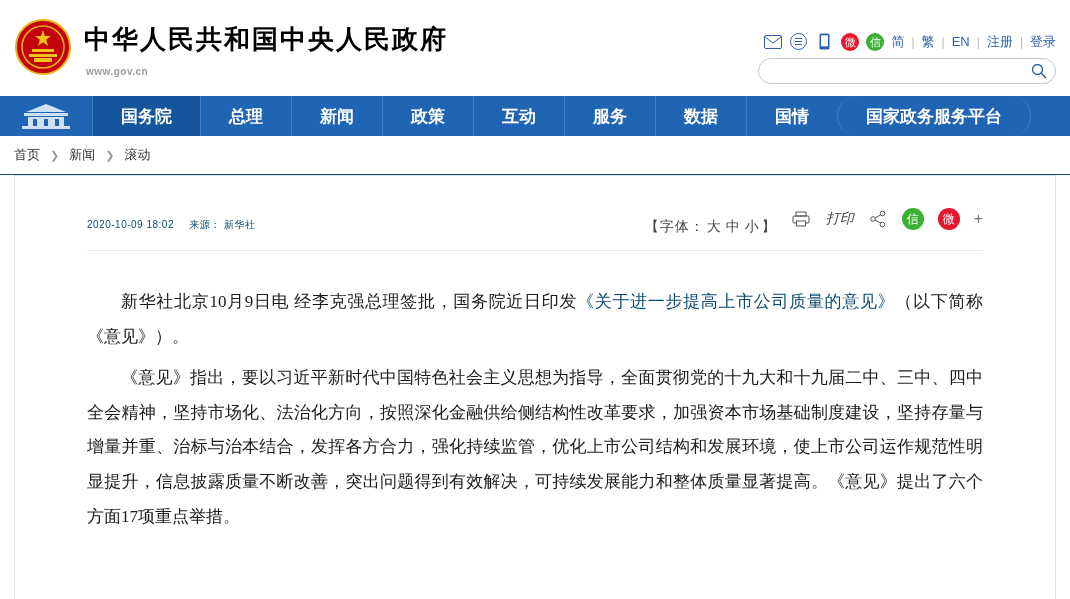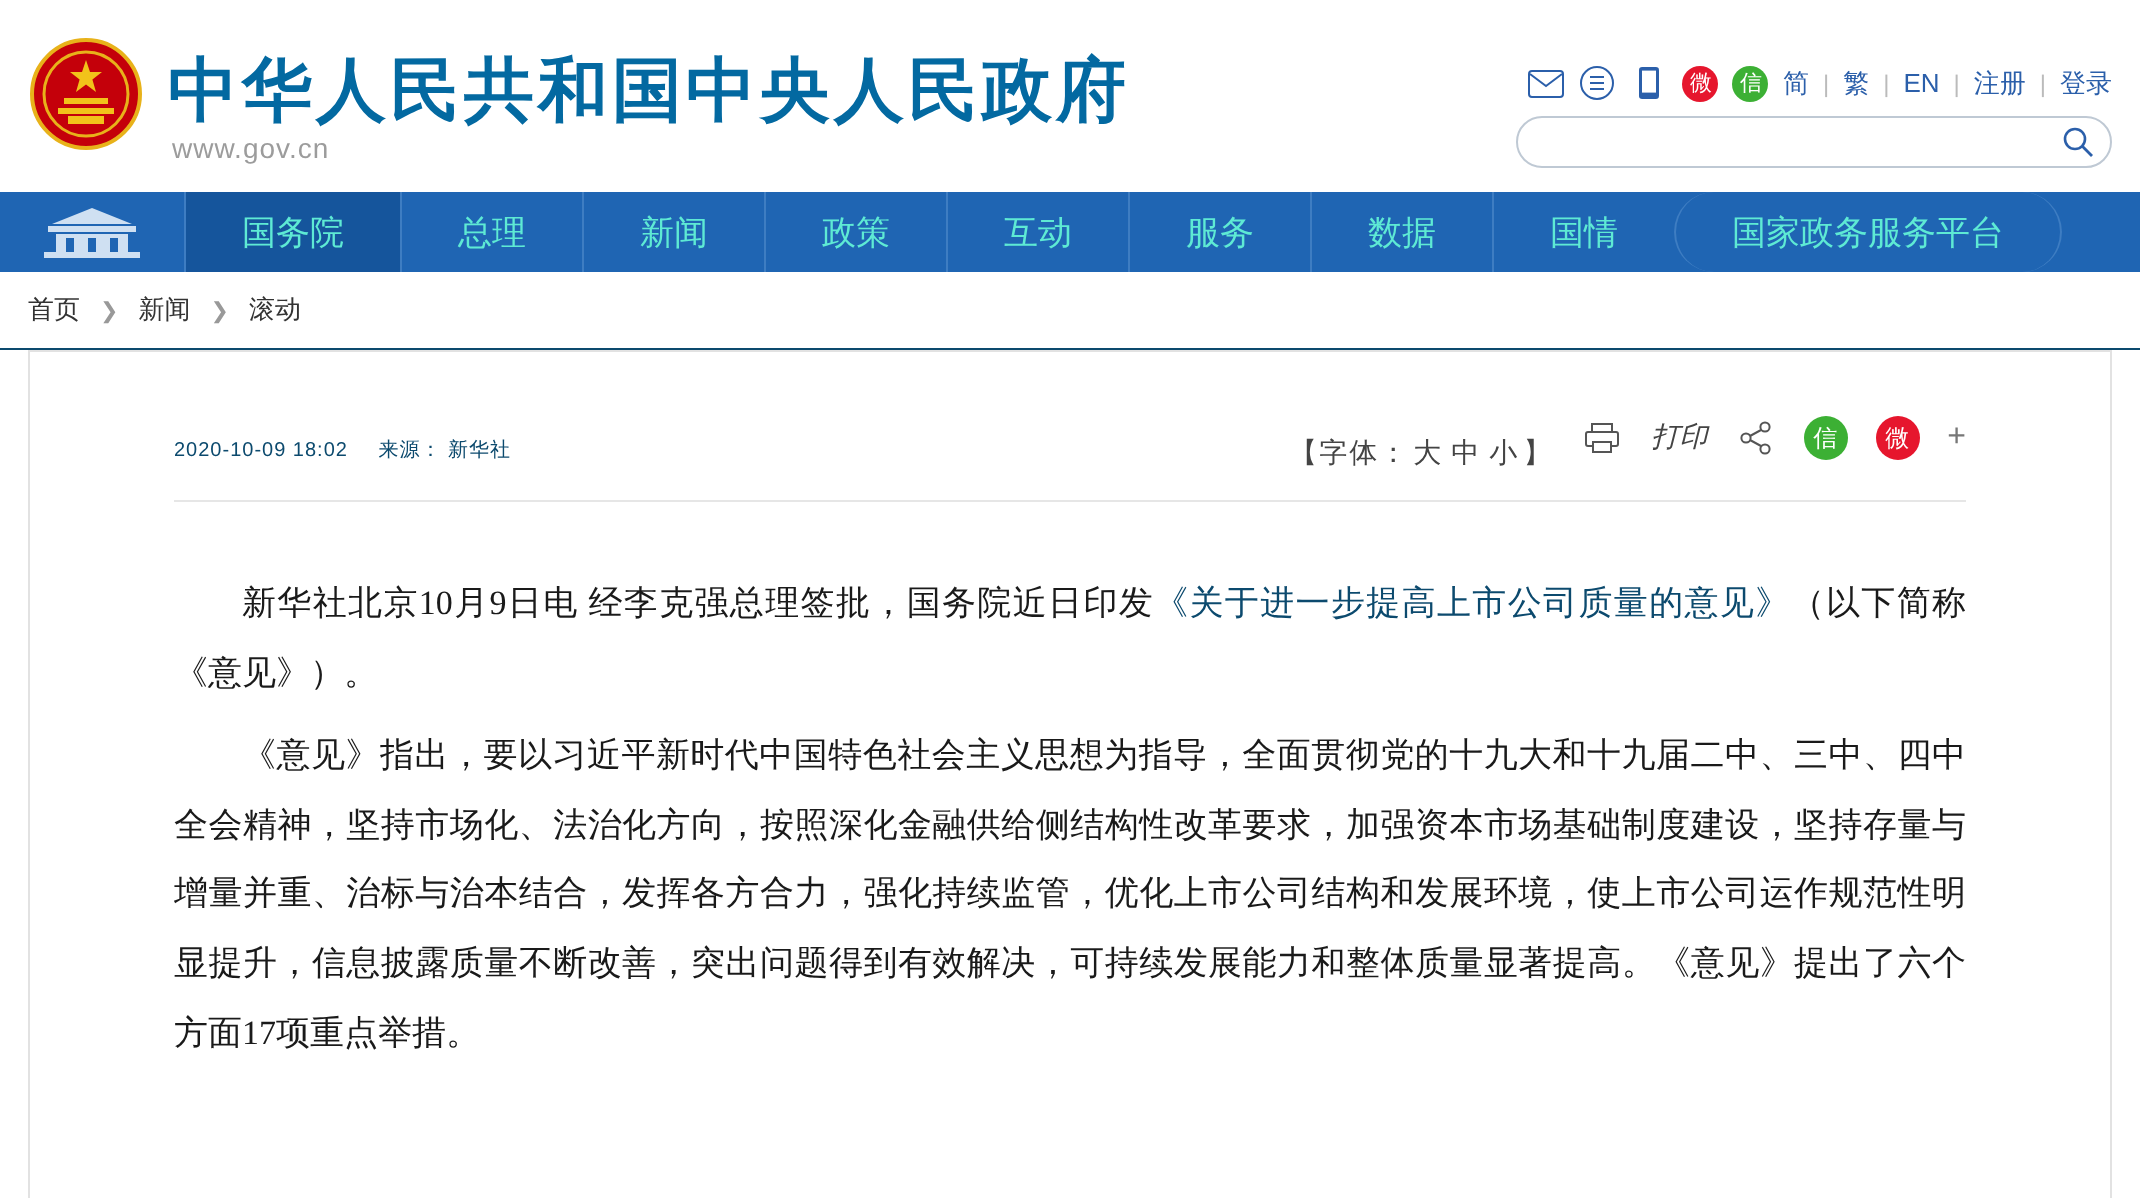--- a/index.html
+++ b/index.html
@@ -27,31 +27,31 @@
     top: 18px;
     width: 58px;
     height: 58px;
   }
   .site-title {
     position: absolute;
     left: 84px;
     top: 22px;
     font-family: "Liberation Serif", serif;
     font-weight: bold;
-    font-size: 35px;
+    font-size: 26px;
     letter-spacing: 2px;
-    color: #0369a1;
+    color: #000000;
     white-space: nowrap;
   }
   .site-domain {
     position: absolute;
     left: 86px;
     top: 66px;
-    font-size: 14px;
-    font-weight: normal;
+    font-size: 10px;
+    font-weight: bold;
     color: #9c9c9c;
     letter-spacing: 0.5px;
   }
 
   
   .top-links {
     position: absolute;
     right: 14px;
     top: 32px;
     display: flex;
@@ -139,23 +139,23 @@
     display: flex;
     align-items: center;
     justify-content: center;
   }
   .nav-item {
     flex: 0 0 auto;
     padding: 0 28px;
     display: flex;
     align-items: center;
     justify-content: center;
-    color: #5eead4;
+    color: #ffffff;
     font-size: 17px;
-    font-weight: normal;
+    font-weight: bold;
     font-family: "Liberation Sans", sans-serif;
     white-space: nowrap;
     border-left: 1px solid #3e7dc2;
   }
   .nav-item.active {
     background: #15559c;
   }
   .nav-item:last-child { border-right: 1px solid #3e7dc2; border-radius: 20px; }
 
   

